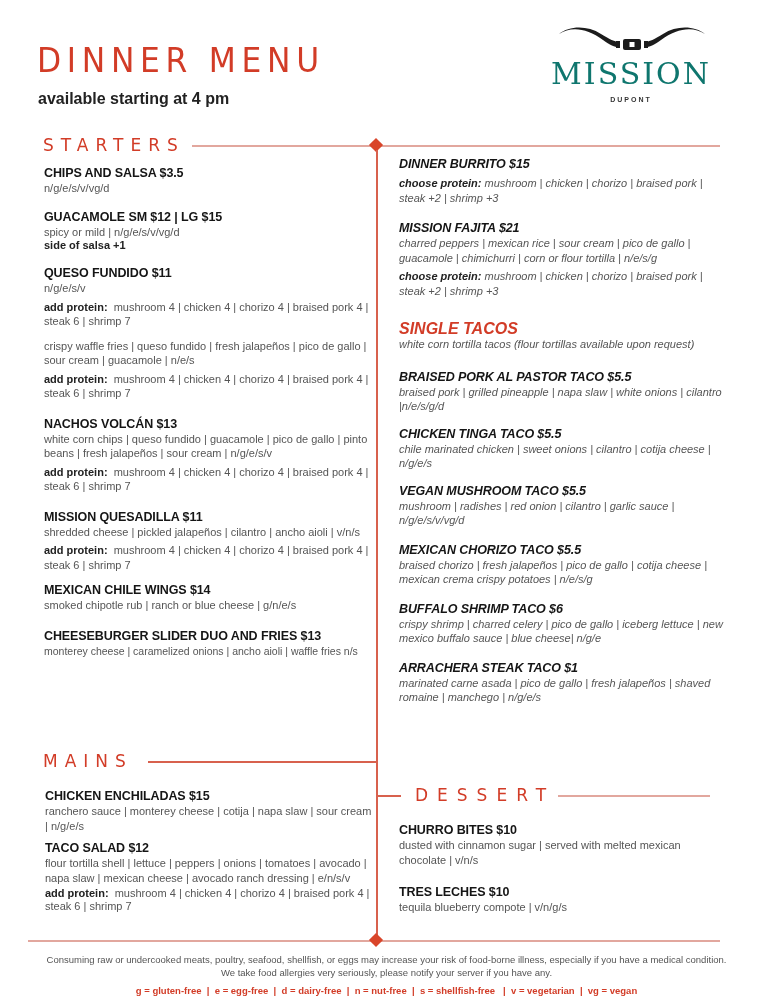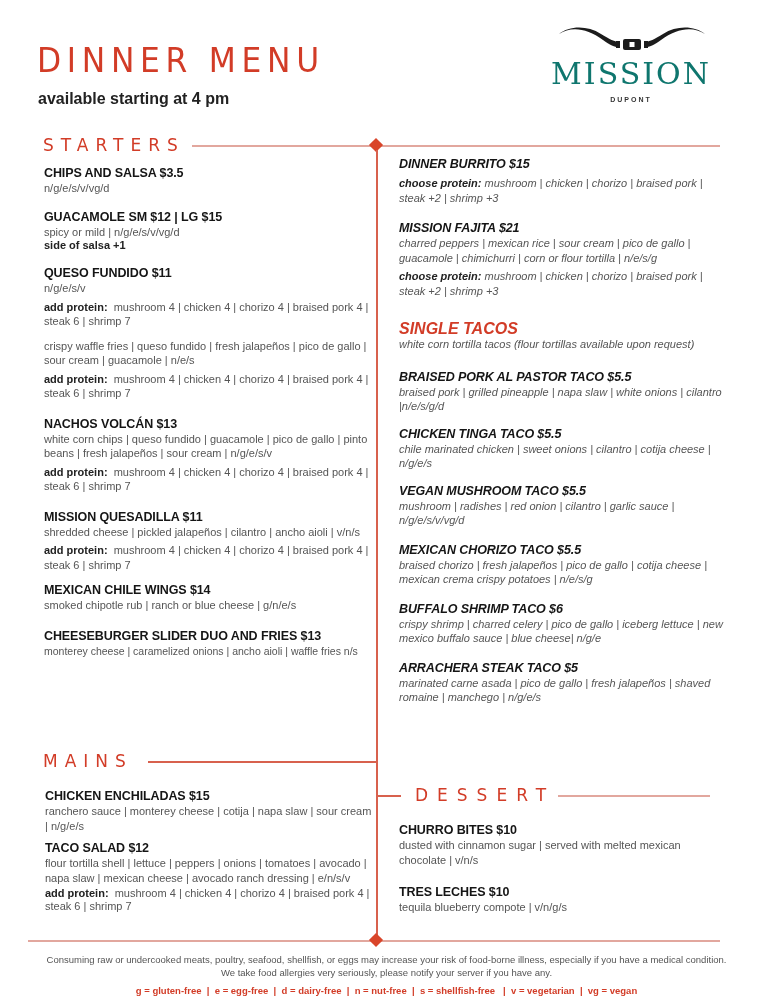--- a/index.html
+++ b/index.html
@@ -145,21 +145,21 @@
   </div>
   <div class="item" style="margin-top:14px;">
     <div class="item-name">MEXICAN CHORIZO TACO $5.5</div>
     <div class="item-desc">braised chorizo | fresh jalapeños | pico de gallo | cotija cheese | mexican crema crispy potatoes | n/e/s/g</div>
   </div>
   <div class="item" style="margin-top:14px;">
     <div class="item-name">BUFFALO SHRIMP TACO  $6</div>
     <div class="item-desc">crispy shrimp | charred celery | pico de gallo | iceberg lettuce | new mexico buffalo sauce | blue cheese| n/g/e</div>
   </div>
   <div class="item" style="margin-top:14px;">
-    <div class="item-name">ARRACHERA STEAK TACO  $5</div>
+    <div class="item-name">ARRACHERA STEAK TACO  $1</div>
     <div class="item-desc">marinated carne asada | pico de gallo | fresh jalapeños | shaved romaine | manchego | n/g/e/s</div>
   </div>
 </div>
 
 <div class="col" style="left:399px; top:822px; width:330px;">
   <div class="item">
     <div class="item-name">CHURRO BITES  $10</div>
     <div class="item-desc">dusted with cinnamon sugar | served with melted mexican chocolate | v/n/s</div>
   </div>
   <div class="item" style="margin-top:17px;">

